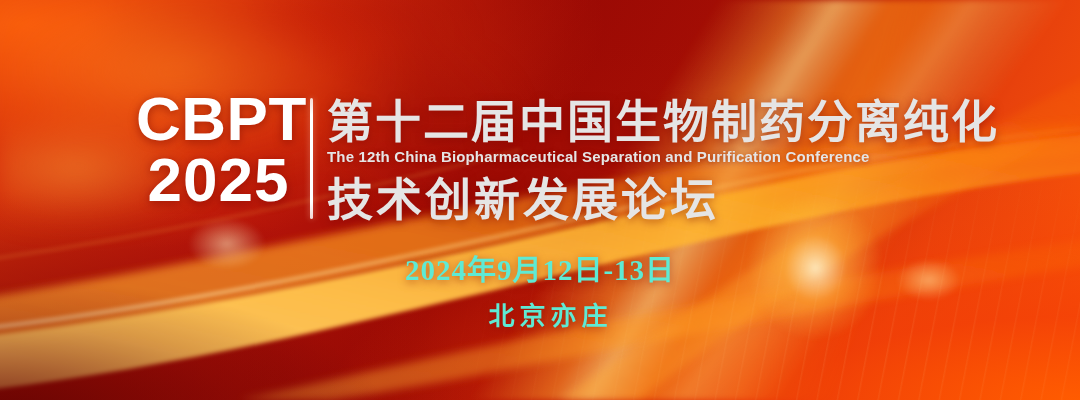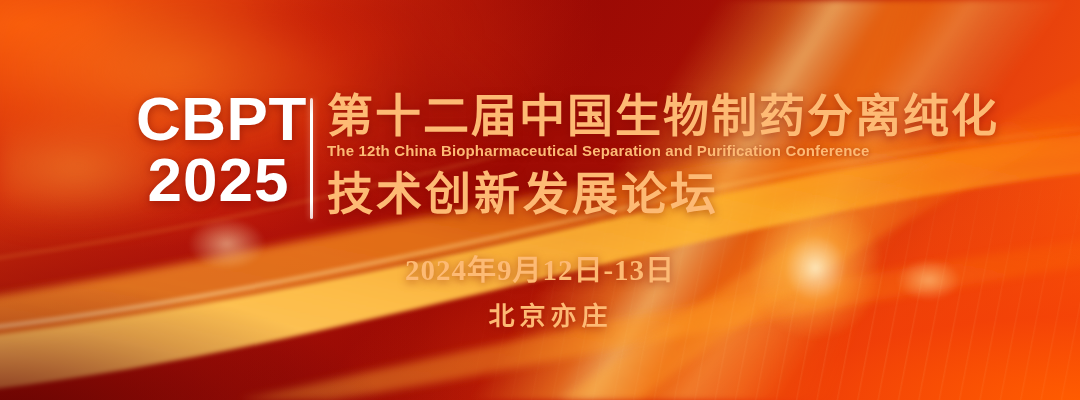--- a/index.html
+++ b/index.html
@@ -114,22 +114,22 @@
     width: 3px;
     height: 121px;
     background: linear-gradient(180deg, rgba(255,255,255,0.82) 0%, #ffffff 14%, #ffffff 86%, rgba(255,255,255,0.82) 100%);
     border-radius: 2px;
     box-shadow: 0 0 6px rgba(255,220,190,0.45);
   }
 
   .title-block {
     position: absolute;
     left: 327px;
-    top: 93px;
-    color: #fdba74;
+    top: 99px;
+    color: #e5e5e5;
   }
   .cn-title {
     font-family: "Liberation Serif", "DejaVu Serif", serif;
     font-weight: 700;
     font-size: 46px;
     line-height: 1.06;
     letter-spacing: 2px;
     text-shadow: 0 2px 9px rgba(120,6,2,0.5);
     white-space: nowrap;
   }
@@ -144,21 +144,21 @@
   }
   .title-row-1 { margin-bottom: 10px; }
   .title-row-2 .cn-title { margin-bottom: 18px; }
 
   .meta-block {
     position: absolute;
     left: 0;
     right: 0;
     top: 252px;
     text-align: center;
-    color: #fdba74;
+    color: #5eead4;
   }
   .meta-date {
     font-family: "Liberation Serif", "DejaVu Serif", serif;
     font-size: 29px;
     font-weight: 700;
     letter-spacing: 1px;
     line-height: 1.25;
     text-shadow: 0 2px 8px rgba(130,8,2,0.5);
   }
   .meta-place {

